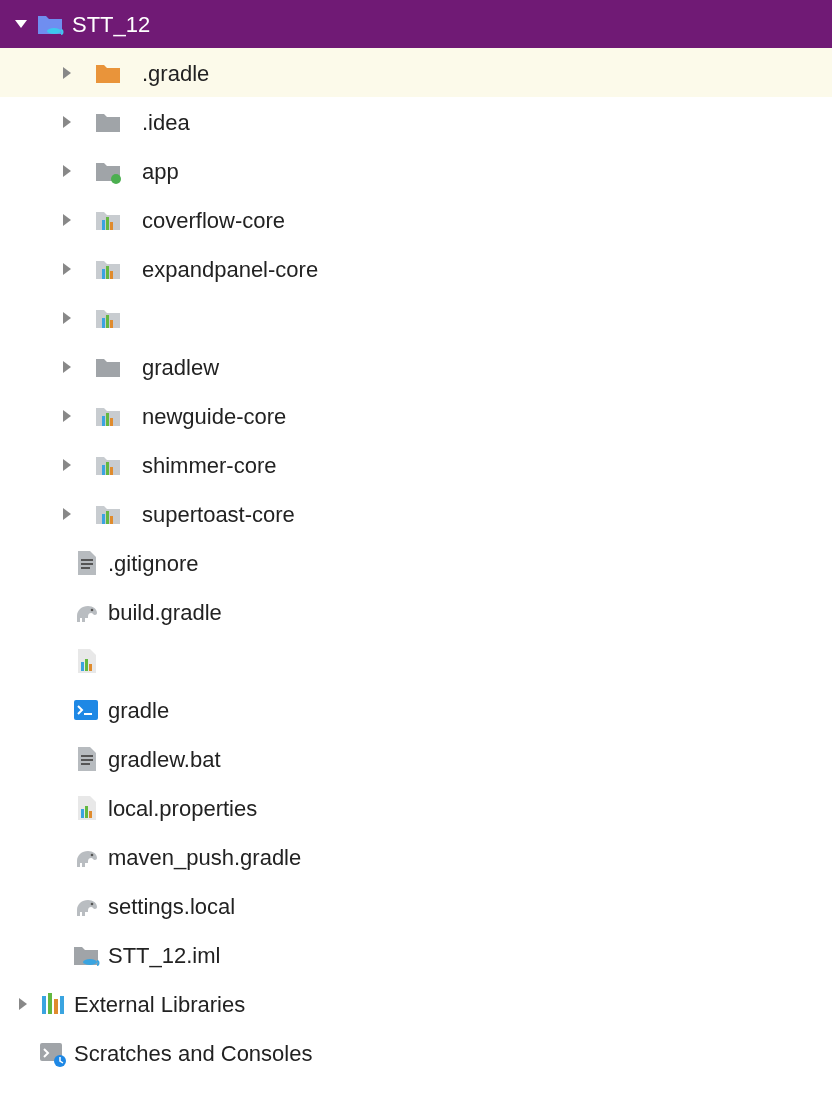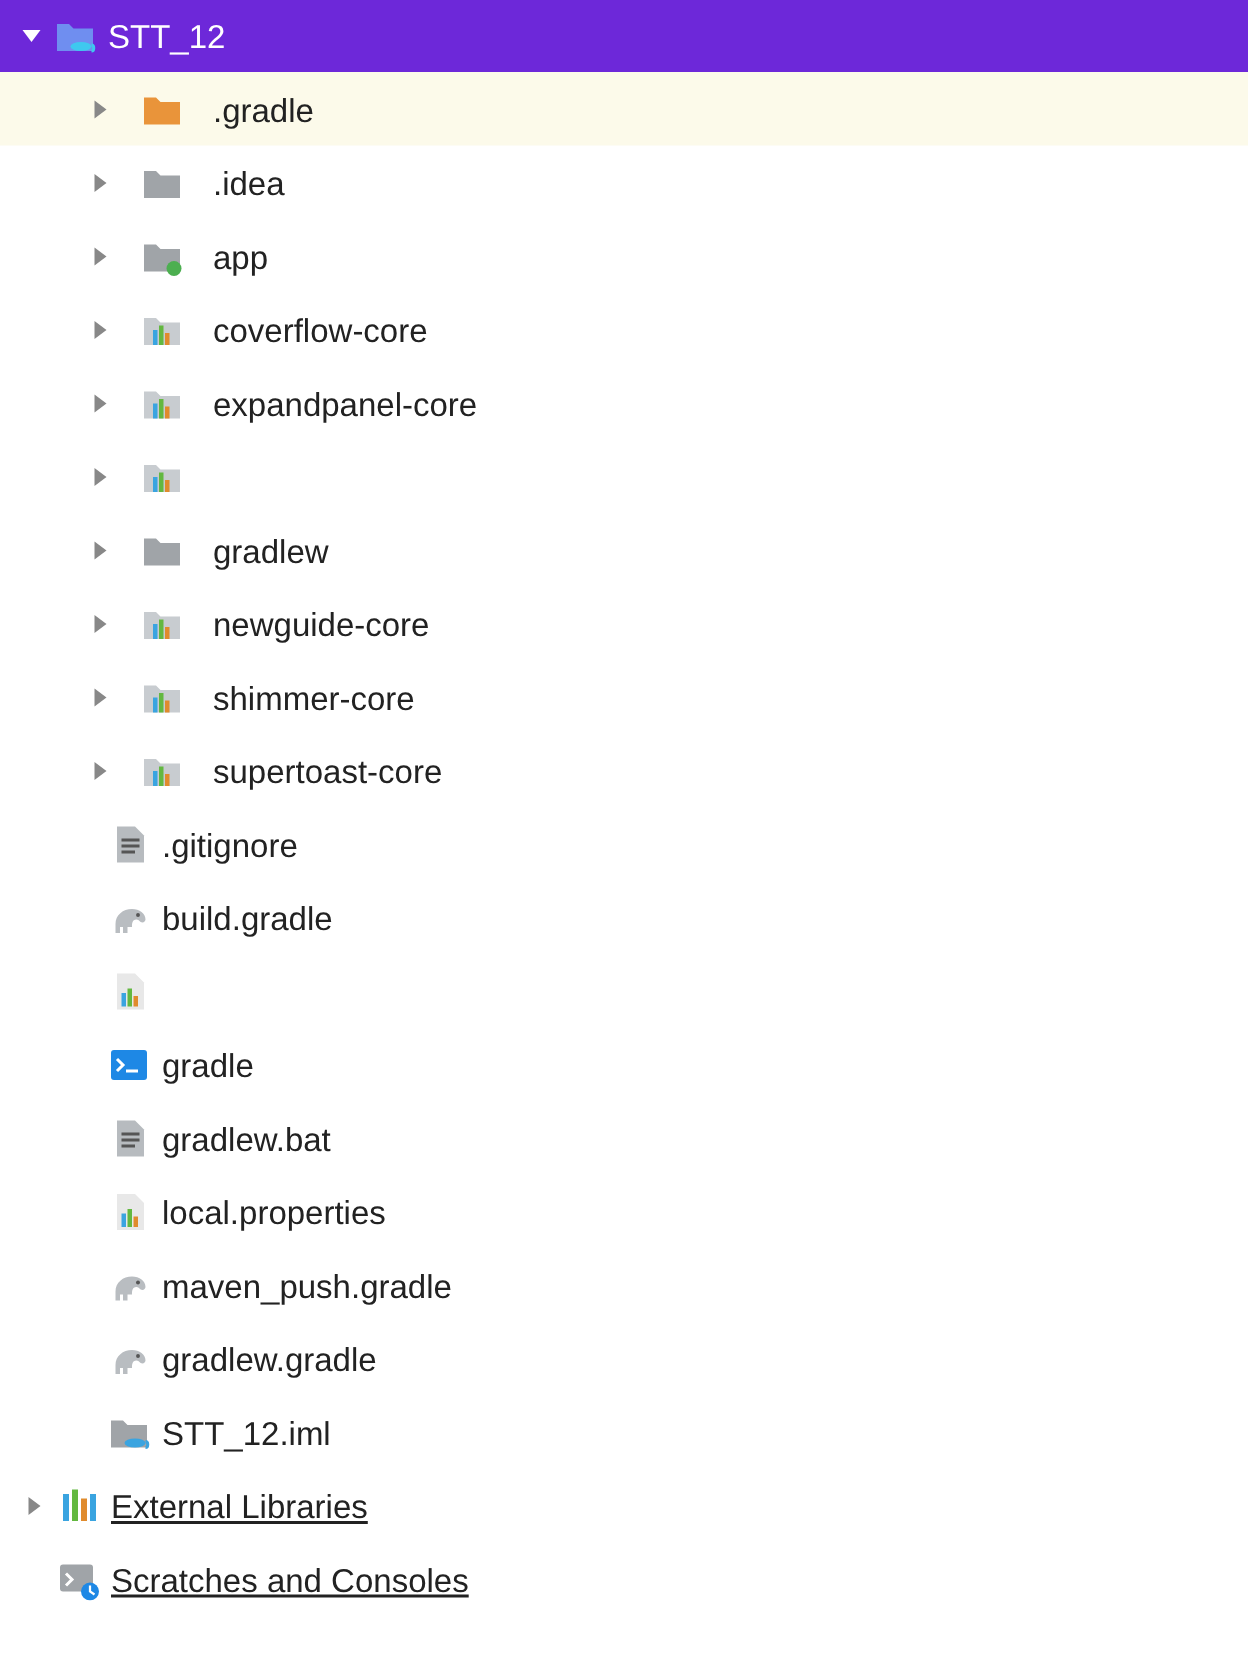--- a/index.html
+++ b/index.html
@@ -1,29 +1,29 @@
 <!DOCTYPE html>
 <html><head>
 <meta charset="utf-8">
 <style>
   html,body{margin:0;padding:0;background:#fff;font-family:"Segoe UI",Arial,sans-serif;font-size:22px;color:#222;width:832px;height:1110px;overflow:hidden;}
   .tree{padding-top:0;}
   .row{display:flex;align-items:center;height:49px;line-height:49px;white-space:nowrap;cursor:default;}
   .row.selected{background:#fcfaea;}
-  .row.header{background:#6d28d9;color:#fff;height:48px;}
+  .row.header{background:#701a75;color:#fff;height:48px;}
   .arrow{width:18px;height:18px;flex:0 0 18px;margin-right:6px;}
   .arrow svg{display:block;}
   .icon{width:28px;height:28px;flex:0 0 28px;margin-right:8px;display:flex;align-items:center;justify-content:center;}
   .label{padding-top:1px;}
   .header .label{color:#fff;}
   
   .ind0{padding-left:12px;}
   .ind1{padding-left:58px;gap:12px;}
   .ind2{padding-left:72px;}
-  .indR{padding-left:14px;text-decoration:underline;} 
+  .indR{padding-left:14px;} 
 </style>
 </head>
 <body>
 
 <svg width="0" height="0" style="position:absolute">
   <defs>
 
     <g id="arrow-right">
         <path d="M5 3 L13 9 L5 15 Z" fill="#888"></path>
       </g>
@@ -304,21 +304,21 @@
           </svg>
         </span>
         <span class="label">maven_push.gradle</span>
       </div>
       <div class="row ind2">
         <span class="icon">
           <svg width="28" height="28">
             <use href="#ic-elephant"></use>
           </svg>
         </span>
-        <span class="label">gradlew.gradle</span>
+        <span class="label">settings.local</span>
       </div>
       <div class="row ind2">
         <span class="icon">
           <svg width="28" height="28">
             <use href="#ic-iml"></use>
           </svg>
         </span>
         <span class="label">STT_12.iml</span>
       </div>
     </div>

